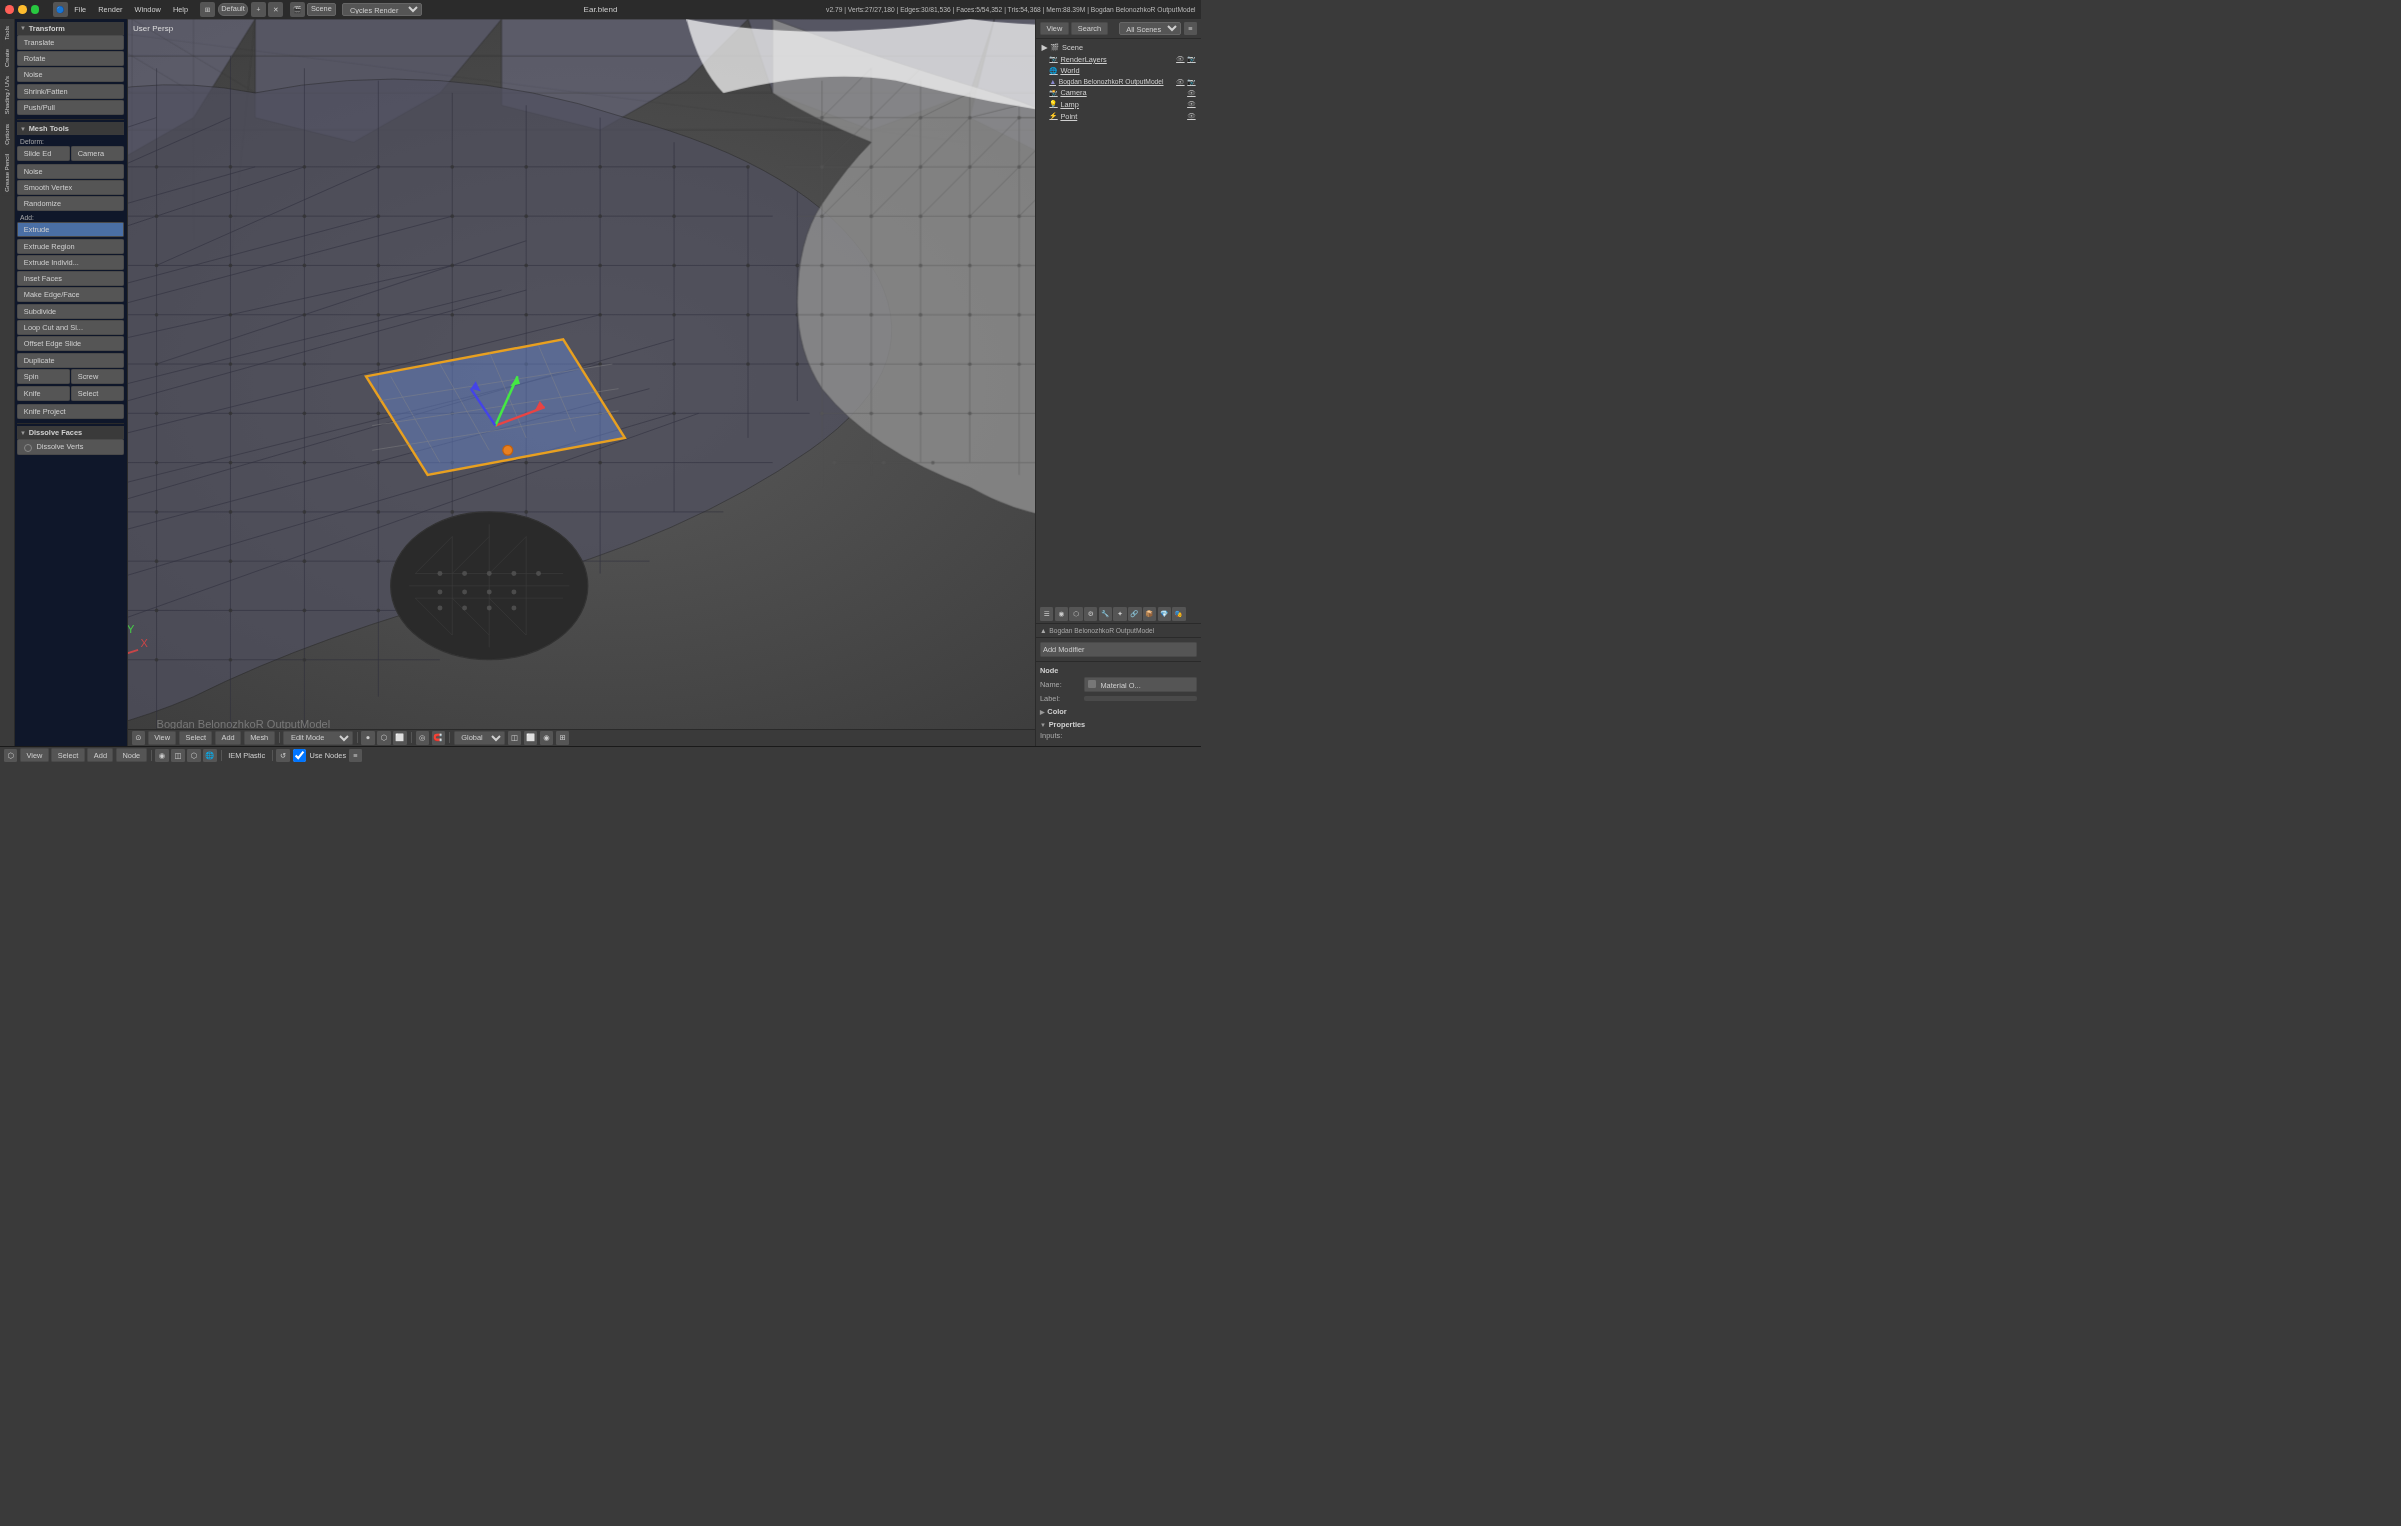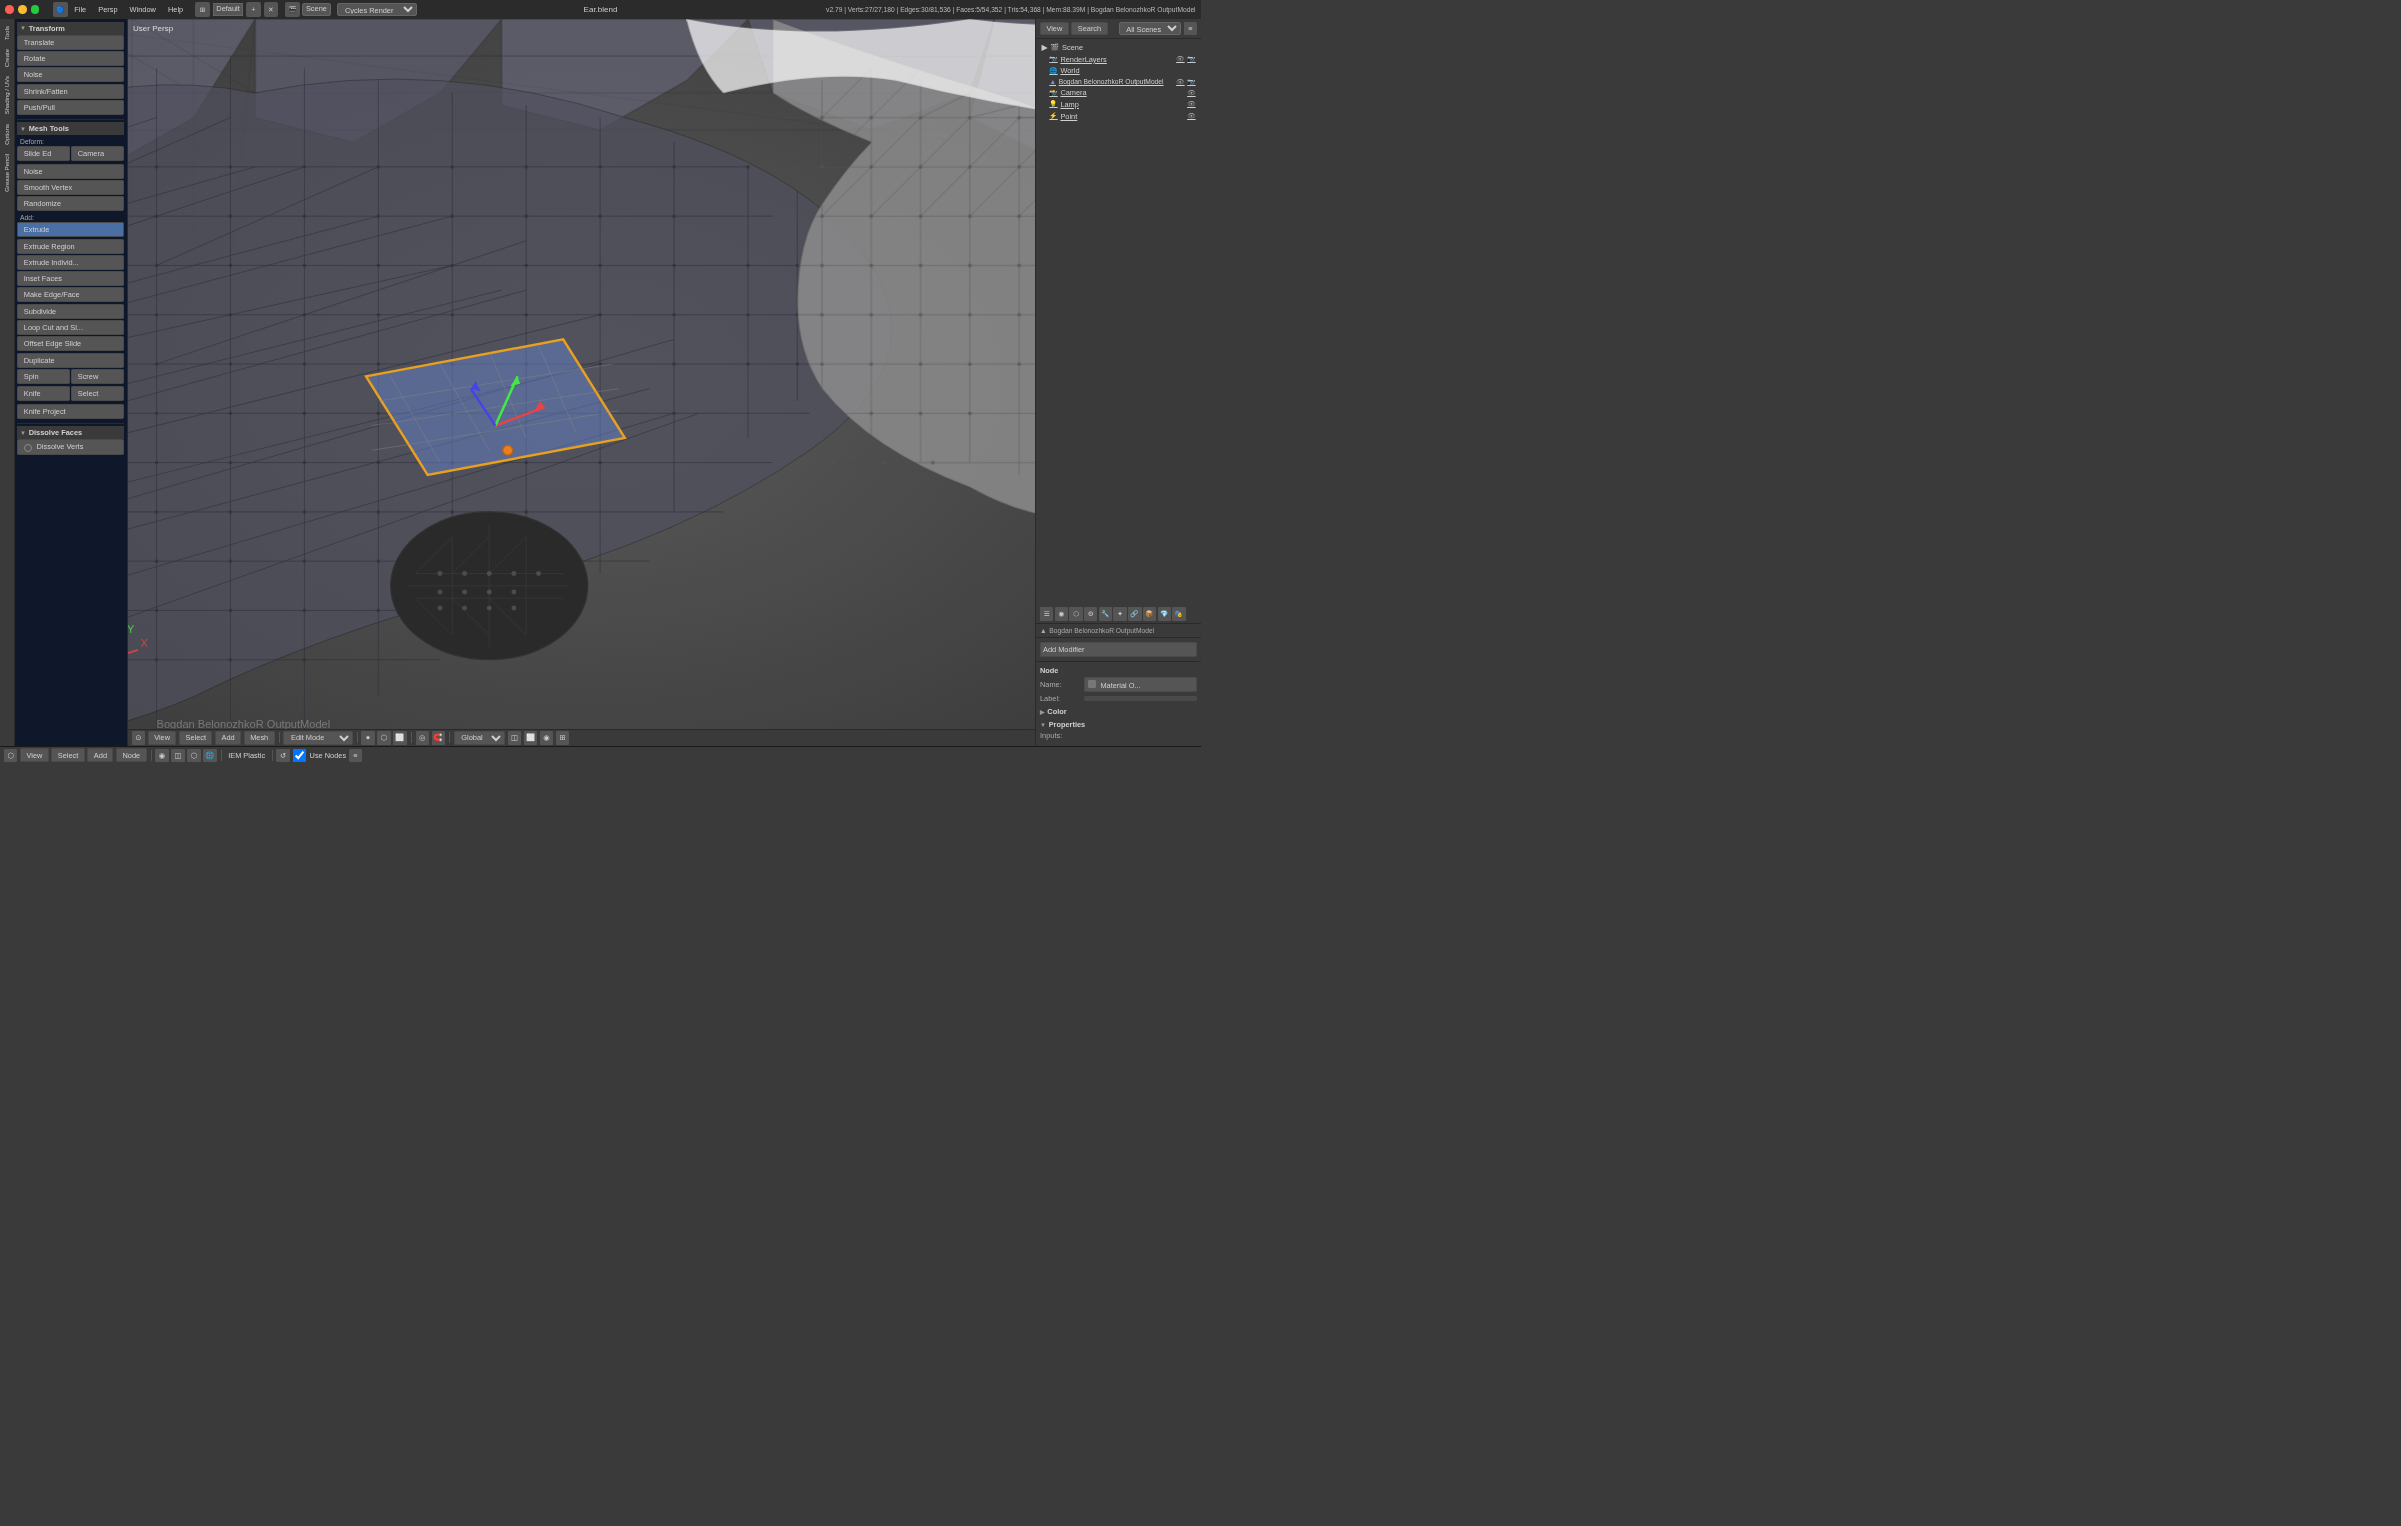--- a/index.html
+++ b/index.html
@@ -458,26 +458,26 @@
 
 <div class="title-bar">
   <div class="title-bar-buttons">
     <button class="tb-btn tb-close"></button>
     <button class="tb-btn tb-min"></button>
     <button class="tb-btn tb-max"></button>
   </div>
   <div class="top-menu">
     <span class="toolbar-icon-btn">🔵</span>
     <span class="top-menu-item">File</span>
-    <span class="top-menu-item">Persp</span>
+    <span class="top-menu-item">Render</span>
     <span class="top-menu-item">Window</span>
     <span class="top-menu-item">Help</span>
     <span style="margin-left:5.4px; display:flex; align-items:center; gap:2.7px;">
       <span class="toolbar-icon-btn">⊞</span>
-      <span class="vt-select" style="padding:0.7px 2.7px; background:#555; border:0.7px solid #666; border-radius:0; color:#d0d0d0; font-size:7.4px;">Default</span>
+      <span class="vt-select" style="padding:0.7px 2.7px; background:#555; border:0.7px solid #666; border-radius:6px; color:#d0d0d0; font-size:7.4px;">Default</span>
       <span class="toolbar-icon-btn">+</span>
       <span class="toolbar-icon-btn">✕</span>
     </span>
     <span style="margin-left:5.4px; display:flex; align-items:center; gap:2.7px;">
       <span class="toolbar-icon-btn">🎬</span>
       <span class="vt-select" style="padding:0.7px 2.7px; background:#555; border:0.7px solid #666; border-radius:2px; color:#d0d0d0; font-size:7.4px;">Scene</span>
     </span>
     <span style="margin-left:5.4px; display:flex; align-items:center; gap:2.7px;">
       <select class="engine-select">
         <option>Cycles Render</option>

